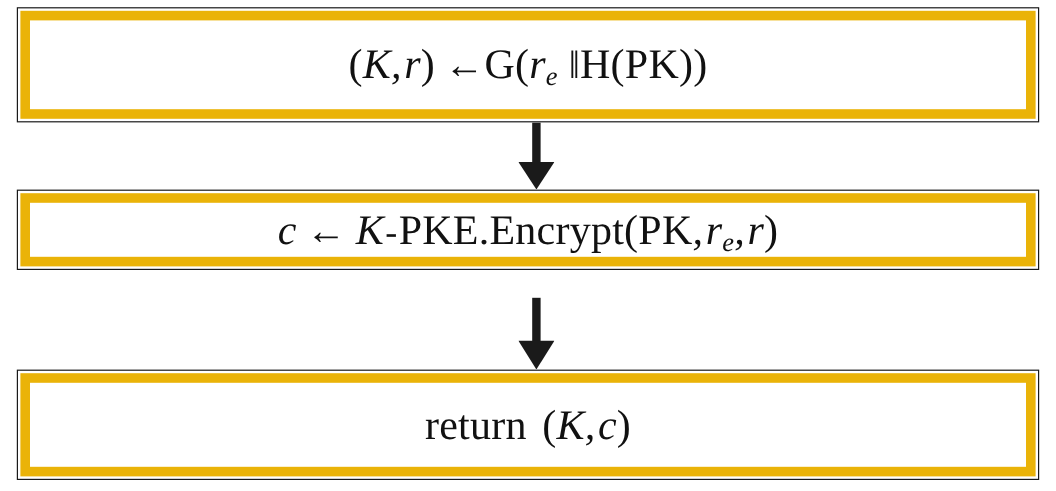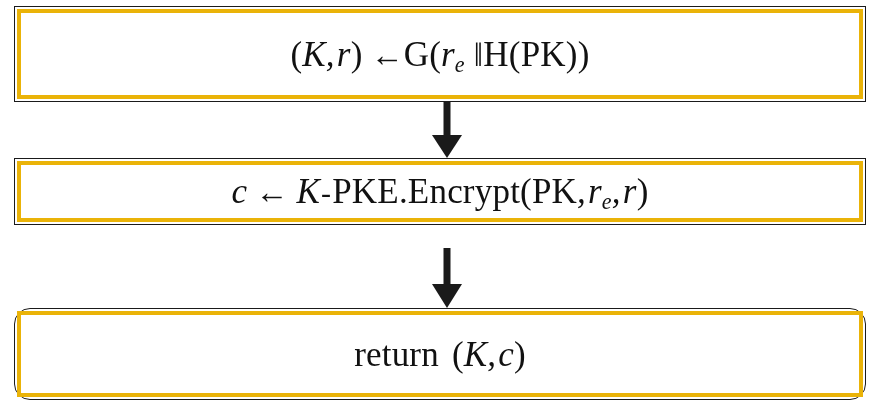--- a/index.html
+++ b/index.html
@@ -30,30 +30,30 @@
     width: 852px;                 
     box-sizing: border-box;
     background: #ffffff;
     border: 1px solid #1a1a1a;    
     padding: 2px;                 
   }
   .node-inner {
     box-sizing: border-box;
     width: 100%;
     height: 100%;
-    border: 4px solid #eab308;    
+    border: 8px solid #eab308;    
     background: #ffffff;
     display: flex;
     align-items: center;
     justify-content: center;
   }
 
   #node-1 { top: 6px;   height: 96px; }
   #node-2 { top: 158px; height: 67px; }
-  #node-3 { top: 308px; height: 92px; border-radius: 16px; }
+  #node-3 { top: 308px; height: 92px; }
 
   
   .math {
     color: #111111;
     font-size: 35px;
     line-height: 1;
     letter-spacing: 0.2px;
     white-space: nowrap;
     text-align: center;
   }

